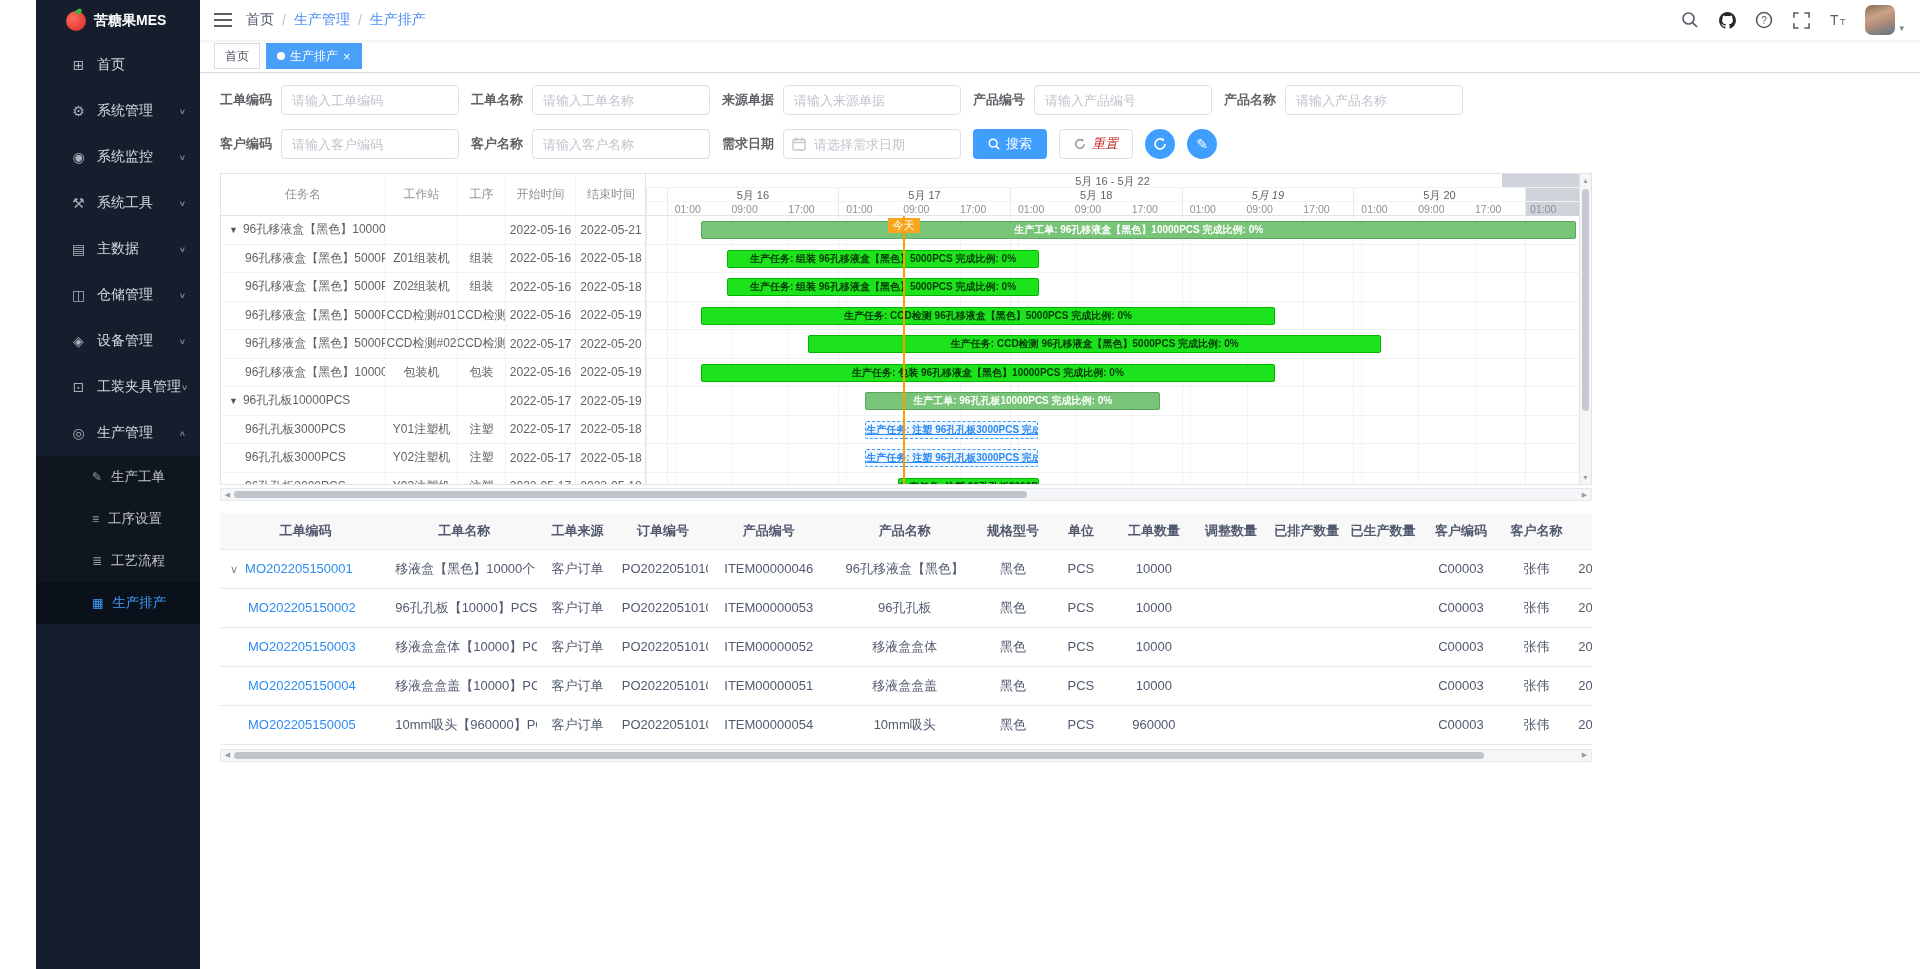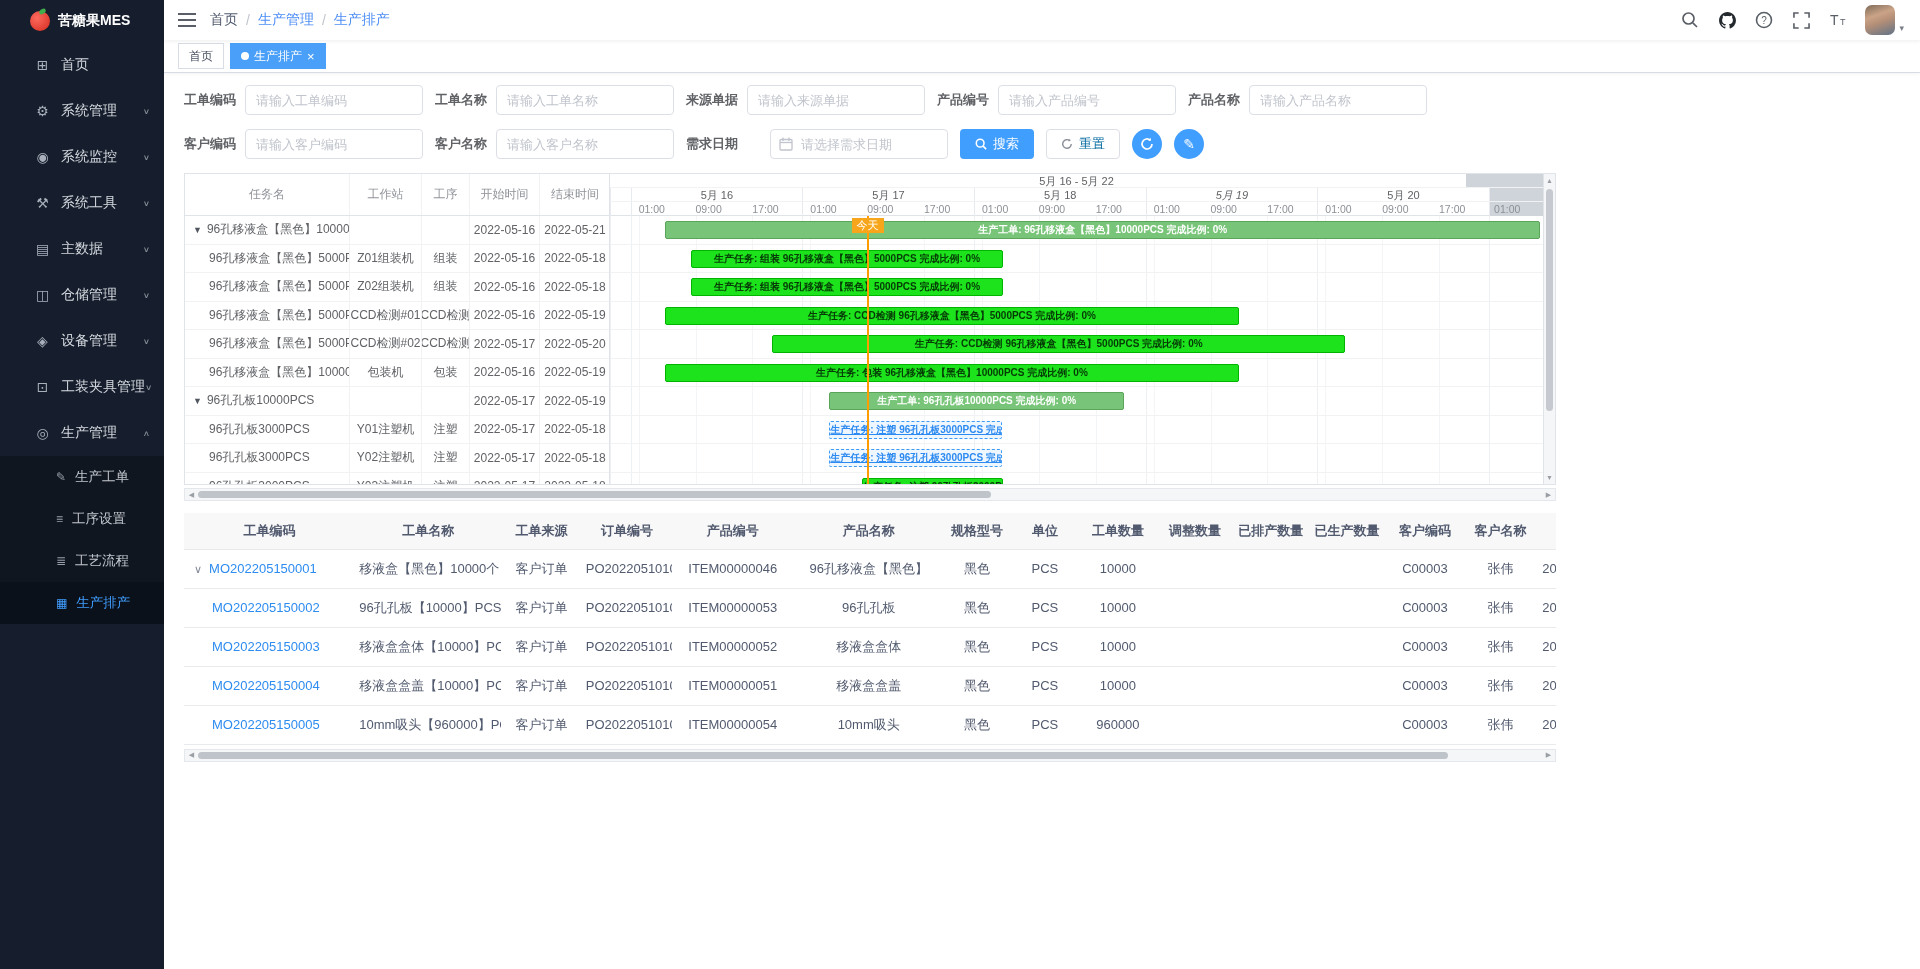--- a/index.html
+++ b/index.html
@@ -1,18 +1,18 @@
 <!DOCTYPE html>
 <html><head>
 <meta charset="utf-8">
 <style>
   * { box-sizing: border-box; margin: 0; padding: 0; }
   html, body { width: 1920px; height: 969px; overflow: hidden; }
   body { font-family: "Liberation Sans", "DejaVu Sans", sans-serif; background: #fff; }
-  .app { display: flex; width: 1920px; height: 969px; }
+  .app { display: flex; width: 1920px; height: 969px; padding-left: 36px; }
 
   
   .sidebar { width: 164px; flex-shrink: 0; background: #161e2d; color: #c9ced6; display: flex; flex-direction: column; }
   .logo { height: 42px; display: flex; align-items: center; padding-left: 30px; gap: 8px; }
   .logo-icon { width: 20px; height: 20px; border-radius: 50%; background: radial-gradient(circle at 35% 35%, #ff6a5e, #d42a1e); position: relative; flex-shrink: 0; }
   .logo-icon::after { content: ""; position: absolute; top: -2px; left: 9px; width: 7px; height: 5px; background: #3fae4b; border-radius: 60% 40% 60% 40%; transform: rotate(-25deg); }
   .logo-title { font-size: 14px; font-weight: bold; color: #fff; white-space: nowrap; }
   .s-item { height: 46px; display: flex; align-items: center; padding: 0 14px 0 34px; font-size: 14px; cursor: pointer; white-space: nowrap; }
   .s-icon { width: 17px; margin-right: 10px; font-size: 14px; color: #a9b0bc; text-align: center; flex-shrink: 0; }
   .s-label { color: #d4d8de; }
@@ -45,26 +45,26 @@
   .tab-close { font-size: 13px; line-height: 1; }
 
   .content { flex: 1; padding: 12px 0 0 20px; background: #fff; overflow: hidden; }
 
   
   .f-row { display: flex; align-items: center; gap: 12px; margin-bottom: 14px; }
   .f-field { display: flex; align-items: center; }
   .f-label { font-size: 13px; font-weight: bold; color: #606266; margin-right: 9px; white-space: nowrap; }
   .f-input { width: 178px; height: 30px; border: 1px solid #dcdfe6; border-radius: 4px; padding: 0 10px; font-size: 13px; color: #606266; outline: none; font-family: inherit; }
   .f-input::placeholder { color: #c0c4cc; }
-  .date-wrap { position: relative; margin-left: 23px; }
+  .date-wrap { position: relative; }
   .date-wrap .f-input { padding-left: 30px; }
   .date-ico { position: absolute; left: 9px; top: 8px; color: #c0c4cc; }
   .btn { height: 30px; border-radius: 4px; font-size: 13px; display: inline-flex; align-items: center; gap: 6px; padding: 0 14px; cursor: pointer; border: 1px solid transparent; font-family: inherit; }
   .btn-primary { background: #409eff; color: #fff; }
-  .btn-plain { background: #fff; border-color: #dcdfe6; color: #0369a1; }
+  .btn-plain { background: #fff; border-color: #dcdfe6; color: #b91c1c; font-style: italic; }
   .btn-circle { width: 30px; height: 30px; border-radius: 50%; background: #409eff; color: #fff; display: inline-flex; align-items: center; justify-content: center; padding: 0; border: none; cursor: pointer; font-size: 14px; }
 
   
   .gantt-panel { width: 1372px; display: flex; border: 1px solid #e0e3e8; margin-top: 2px; background: #fff; }
   .g-grid { width: 425px; flex-shrink: 0; border-right: 1px solid #e0e3e8; font-size: 12px; }
   .g-header { display: flex; height: 42px; border-bottom: 1px solid #e0e3e8; color: #909399; }
   .g-hcell, .g-cell { display: flex; align-items: center; justify-content: center; border-right: 1px solid #f0f2f4; overflow: hidden; white-space: nowrap; flex-shrink: 0; text-align: center; }
   .w-task { width: 165px; } .w-station { width: 72px; } .w-proc { width: 48px; } .w-start { width: 70px; } .w-end { width: 70px; border-right: none; }
   .g-body { height: 268px; overflow: hidden; }
   .g-row { display: flex; height: 28.5px; border-bottom: 1px solid #f0f2f4; color: #606266; cursor: pointer; }

